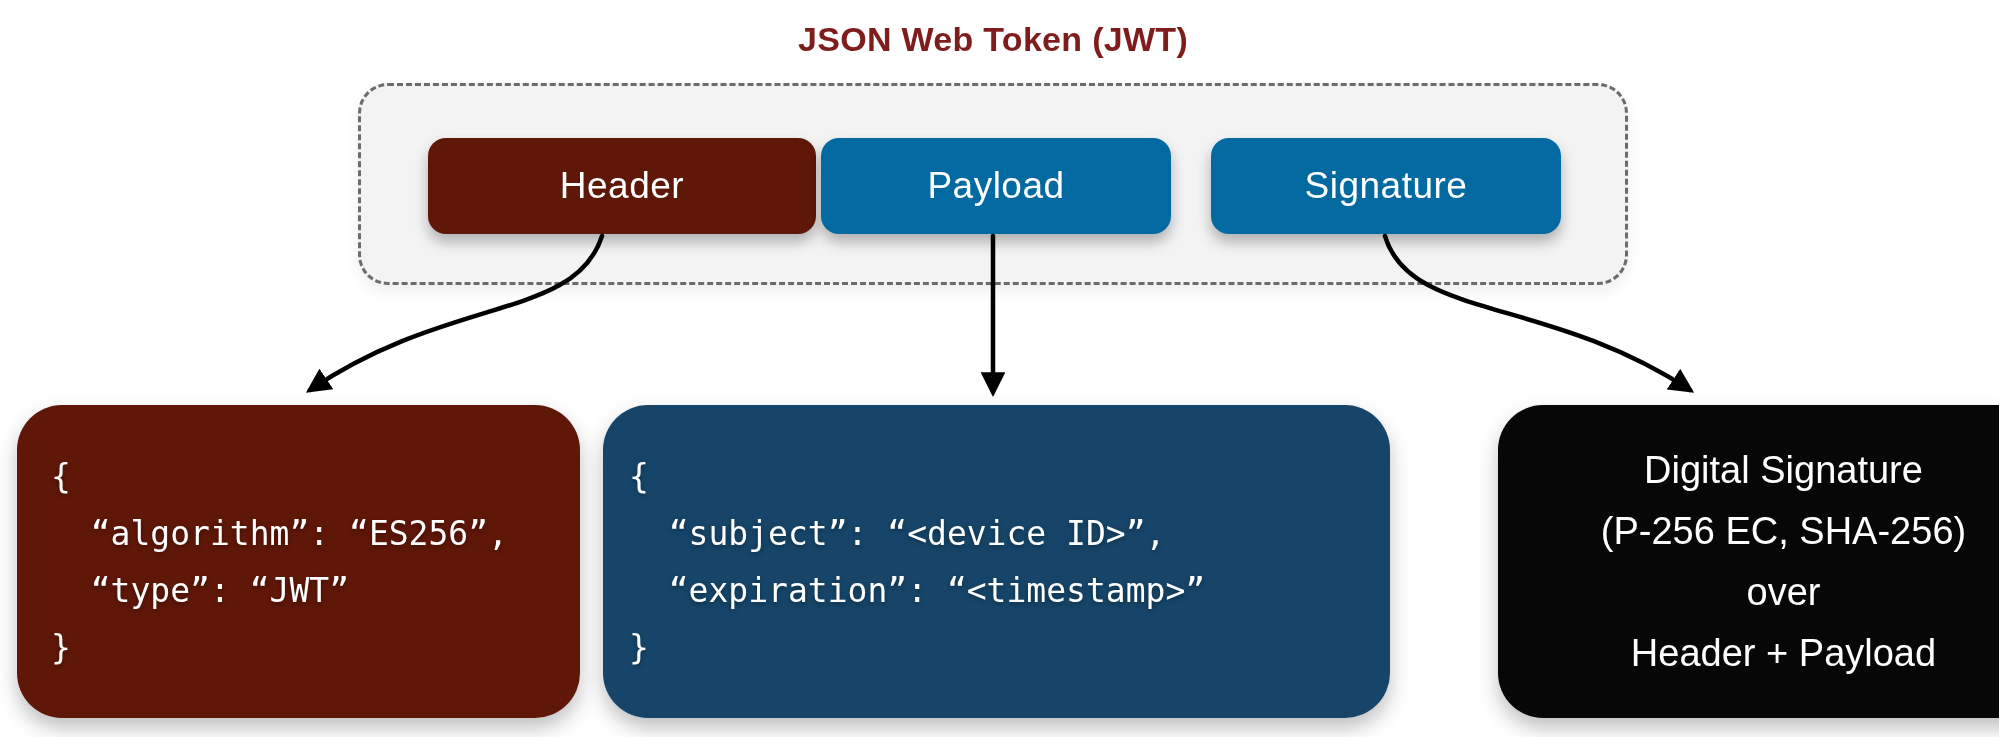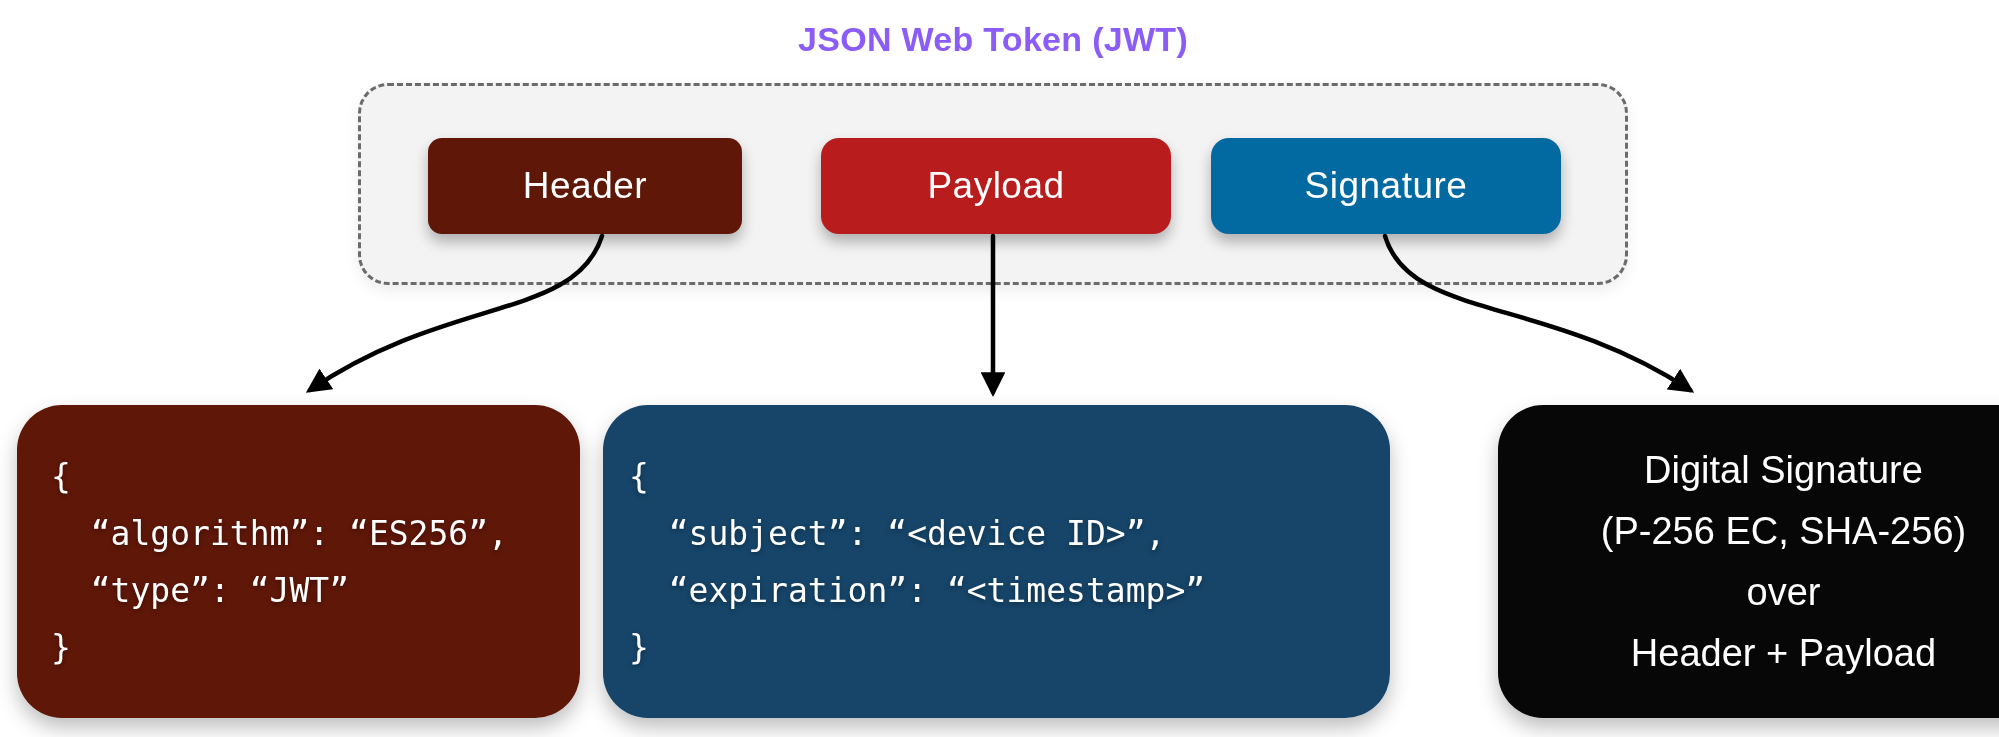--- a/index.html
+++ b/index.html
@@ -15,21 +15,21 @@
   }
 
   .diagram-title {
     position: absolute;
     left: 358px;
     top: 20px;
     width: 1270px;
     text-align: center;
     font-size: 34px;
     font-weight: 700;
-    color: #8b5cf6;
+    color: #7f1d1d;
     letter-spacing: 0.3px;
   }
 
   .jwt-container {
     position: absolute;
     left: 358px;
     top: 83px;
     width: 1270px;
     height: 202px;
     background: #f3f3f4;
@@ -44,22 +44,22 @@
     height: 96px;
     border-radius: 18px;
     display: flex;
     align-items: center;
     justify-content: center;
     color: #ffffff;
     font-size: 37px;
     letter-spacing: 0.5px;
     box-shadow: 0 8px 14px rgba(0,0,0,0.28);
   }
-  .part-header    { left: 67px;  width: 314px; background: #5f1708; border-radius: 14px; }
-  .part-payload   { left: 460px; width: 350px; background: #b91c1c; }
+  .part-header    { left: 67px;  width: 388px; background: #5f1708; }
+  .part-payload   { left: 460px; width: 350px; background: #0369a1; }
   .part-signature { left: 850px; width: 350px; background: #0369a1; }
 
   .arrow-layer {
     position: absolute;
     left: 0; top: 0;
     width: 1999px;
     height: 737px;
     pointer-events: none;
   }
   .arrow-path {

